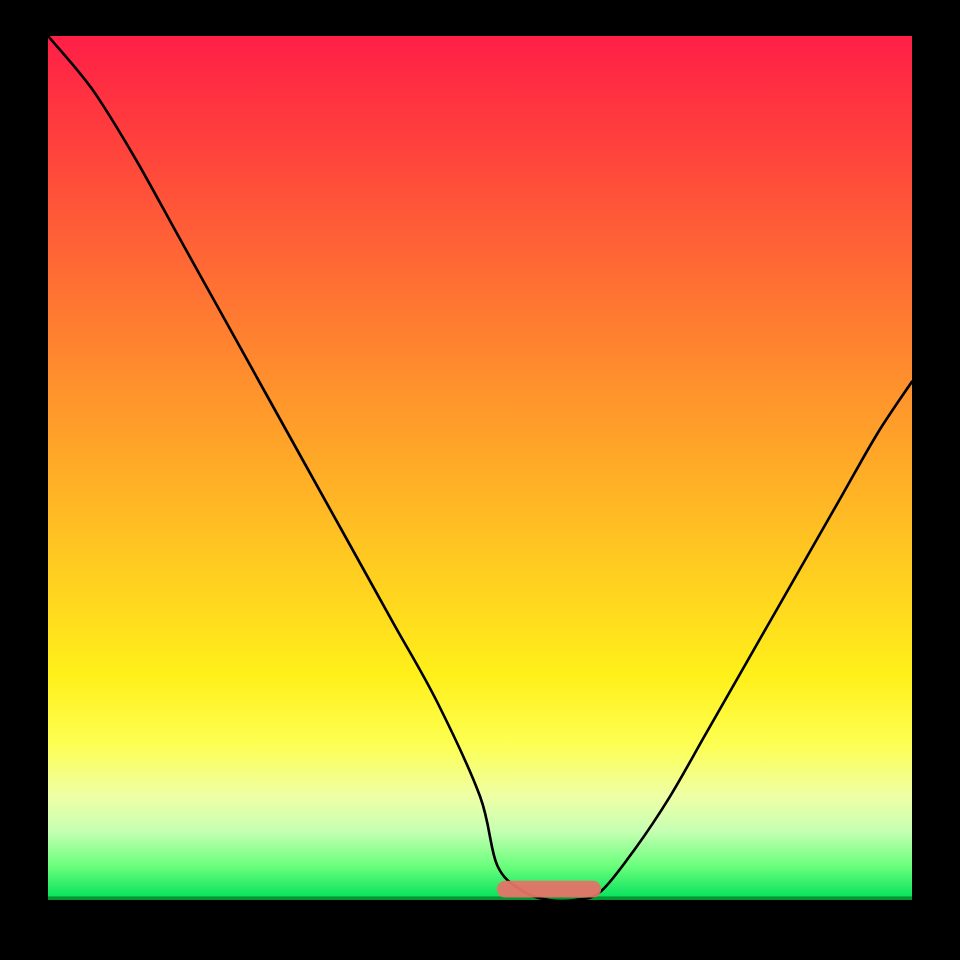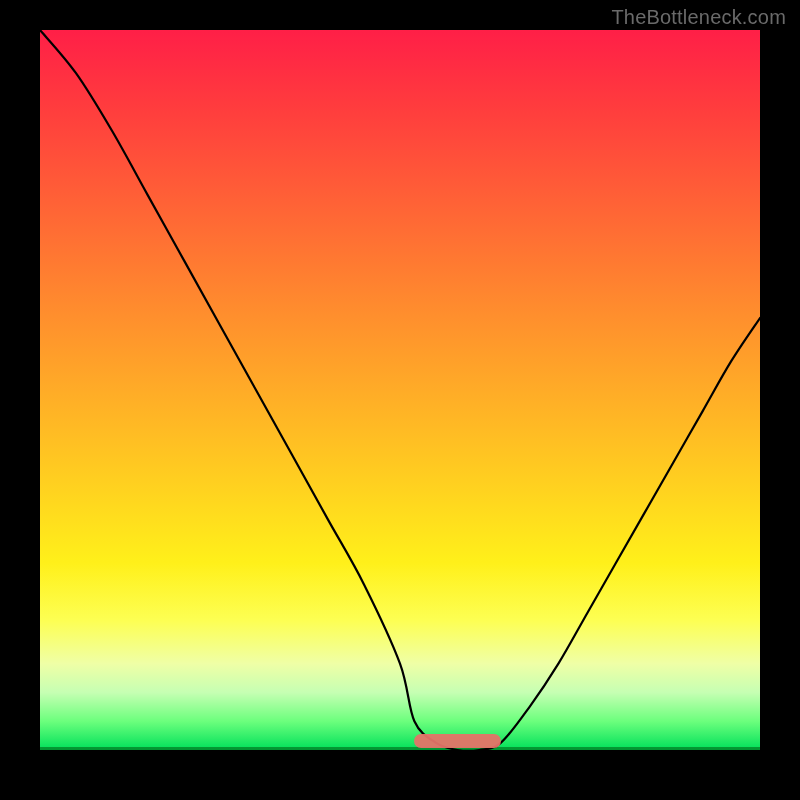--- a/index.html
+++ b/index.html
@@ -73,21 +73,20 @@
     border-radius: 7px;
     background: #e57368;
     opacity: 0.95;
   }
 </style>
 </head>
 <body>
 
 <div class="frame">
 
-  <div class="watermark">TheBottleneck.com</div>
 
   <div class="plot-area">
     <div class="gradient"></div>
     <div class="bottom-strip"></div>
 
     <svg class="curve-svg" viewBox="0 0 720 720" preserveAspectRatio="none">
       <path id="curve-path" fill="none" stroke="#000000" stroke-width="2.2" stroke-linecap="round" stroke-linejoin="round" d="M 0.00 0.00 C 6.00 7.20, 24.00 26.40, 36.00 43.20 C 48.00 60.00, 60.00 80.40, 72.00 100.80 C 84.00 121.20, 96.00 144.00, 108.00 165.60 C 120.00 187.20, 132.00 208.80, 144.00 230.40 C 156.00 252.00, 168.00 273.60, 180.00 295.20 C 192.00 316.80, 204.00 338.40, 216.00 360.00 C 228.00 381.60, 240.00 403.20, 252.00 424.80 C 264.00 446.40, 276.00 468.00, 288.00 489.60 C 300.00 511.20, 312.00 530.40, 324.00 554.40 C 336.00 578.40, 351.60 610.80, 360.00 633.60 C 368.40 656.40, 368.40 678.00, 374.40 691.20 C 380.40 704.40, 388.80 708.00, 396.00 712.80 C 403.20 717.60, 410.40 718.80, 417.60 720.00 C 424.80 721.20, 432.00 721.20, 439.20 720.00 C 446.40 718.80, 452.40 720.00, 460.80 712.80 C 469.20 705.60, 480.00 690.00, 489.60 676.80 C 499.20 663.60, 508.80 649.20, 518.40 633.60 C 528.00 618.00, 537.60 600.00, 547.20 583.20 C 556.80 566.40, 566.40 549.60, 576.00 532.80 C 585.60 516.00, 595.20 499.20, 604.80 482.40 C 614.40 465.60, 624.00 448.80, 633.60 432.00 C 643.20 415.20, 652.80 398.40, 662.40 381.60 C 672.00 364.80, 681.60 346.80, 691.20 331.20 C 700.80 315.60, 715.20 295.20, 720.00 288.00"></path>
     </svg>
 
     <div id="trough-marker" class="trough-marker" style="left: 374.4px; width: 86.4px; background: rgb(229, 115, 104);"></div>

